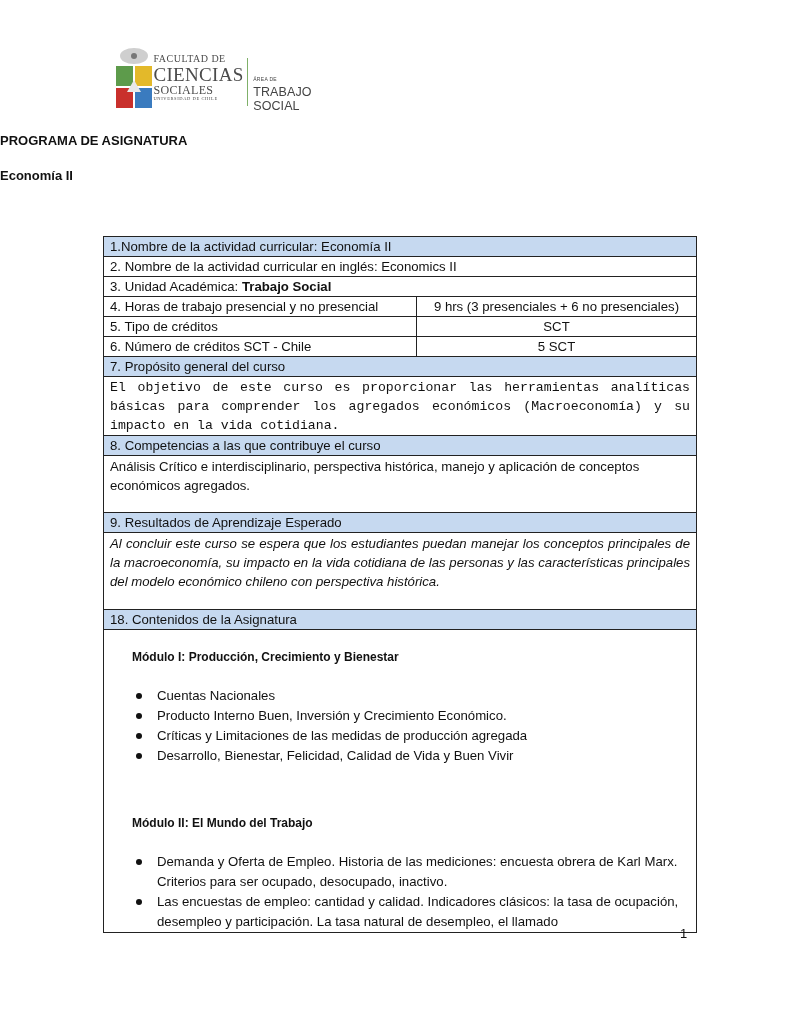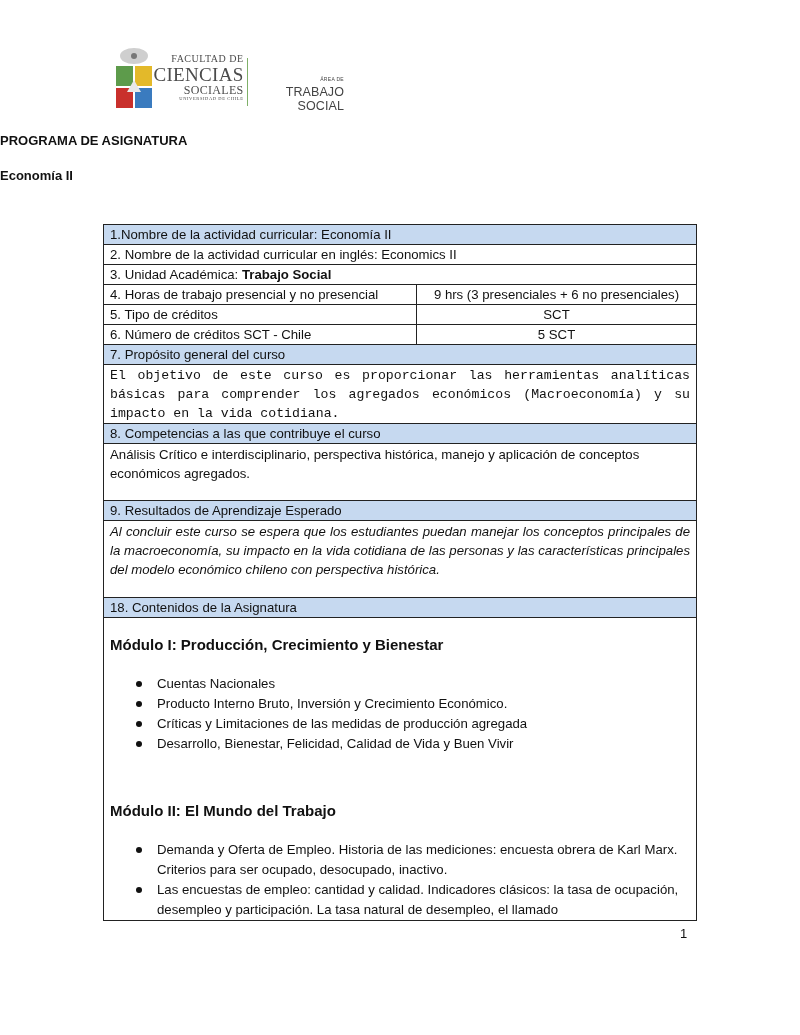--- a/index.html
+++ b/index.html
@@ -1,19 +1,19 @@
 <!DOCTYPE html>
 <html><head>
   <meta charset="utf-8">
   <style>
     * { box-sizing: border-box; margin: 0; padding: 0; }
     html, body { width: 800px; height: 1035px; background: #ffffff; }
     body { position: relative; font-family: "Liberation Sans", "DejaVu Sans", sans-serif; color: #111; overflow: hidden; }
 
-    .logo { position: absolute; left: 114px; top: 48px; width: 230px; height: 68px; display: flex; align-items: flex-start; text-align: right; }
+    .logo { position: absolute; left: 114px; top: 48px; width: 230px; height: 68px; display: flex; align-items: flex-start; }
     .shield { position: relative; width: 40px; height: 64px; }
     .shield .eye { position: absolute; left: 6px; top: 0; width: 28px; height: 16px; border-radius: 50%; background: #cfcfcf; }
     .shield .eye::after { content: ""; position: absolute; left: 11px; top: 5px; width: 6px; height: 6px; border-radius: 50%; background: #777; }
     .shield .q { position: absolute; width: 17px; height: 20px; }
     .shield .q1 { left: 2px; top: 18px; background: #5d9b4b; }
     .shield .q2 { left: 21px; top: 18px; background: #e3b92a; }
     .shield .q3 { left: 2px; top: 40px; background: #c9302c; }
     .shield .q4 { left: 21px; top: 40px; background: #3a7bbf; }
     .shield .tri { position: absolute; left: 13px; top: 32px; width: 0; height: 0; border-left: 7px solid transparent; border-right: 7px solid transparent; border-bottom: 12px solid #e8e8e8; }
     .logo-text { margin-left: 6px; margin-top: 6px; font-family: "Liberation Serif", "DejaVu Serif", serif; color: #4b4b4b; line-height: 1; }
@@ -23,33 +23,33 @@
     .logo-text .l4 { font-size: 4.5px; letter-spacing: 0.6px; margin-top: 1px; }
     .logo-divider { width: 2px; height: 48px; background: #7fb069; margin: 10px 5px 0 3px; }
     .area { margin-top: 28px; color: #444; }
     .area .small { font-size: 5px; letter-spacing: 0.3px; }
     .area .big { font-size: 12.5px; margin-top: 3px; letter-spacing: 0.1px; }
 
     .title { position: absolute; left: 0; width: 800px; text-align: left; font-weight: bold; font-size: 13px; }
     .title.t1 { top: 133px; }
     .title.t2 { top: 168px; }
 
-    .doc-table { position: absolute; left: 103px; top: 224px; width: 594px; border-collapse: collapse; font-size: 13.2px; }
+    .doc-table { position: absolute; left: 103px; top: 236px; width: 594px; border-collapse: collapse; font-size: 13.2px; }
     .doc-table td { border: 1.5px solid #222; padding: 1px 6px 0 6px; height: 20px; vertical-align: top; line-height: 18px; }
     .doc-table td.hdr { background: #c6d9f0; }
     .doc-table td.center { text-align: center; }
     .doc-table td.justify { text-align: justify; text-align-last: left; line-height: 19px; }
     .b { font-weight: bold; }
 
     .row-purpose td { height: 57px; font-family: Liberation Mono, monospace; }
     .row-comp td { height: 57px; }
     .row-results td { height: 77px; font-style: italic; }
     .row-contents td { height: 296px; padding-top: 18px; }
 
-    .module-title { font-weight: bold; font-size: 15px; line-height: 18px; }
+    .module-title { font-weight: bold; font-size: 12px; line-height: 18px; margin-left: 22px; }
     .bullets { list-style: none; margin: 20px 0 0 0; padding: 0; }
     .bullets li { position: relative; padding-left: 47px; line-height: 20px; }
     .bullets li .dot { position: absolute; left: 26px; top: 7px; width: 6px; height: 6px; border-radius: 50%; background: #111; }
     .spacer-mod { height: 48px; }
 
     .page-number { position: absolute; left: 680px; top: 926px; font-size: 13px; }
   </style>
 </head>
 <body>
 
@@ -120,21 +120,21 @@
     <td class="justify" colspan="2">Al concluir este curso se espera que los estudiantes puedan manejar los conceptos principales de la macroeconomía, su impacto en la vida cotidiana de las personas y las características principales del modelo económico chileno con perspectiva histórica.</td>
   </tr>
   <tr>
     <td class="hdr" colspan="2">18. Contenidos de la Asignatura</td>
   </tr>
   <tr class="row-contents">
     <td colspan="2">
       <div class="module-title">Módulo I: Producción, Crecimiento y Bienestar</div>
       <ul class="bullets">
         <li><span class="dot"></span><span>Cuentas Nacionales</span></li>
-        <li><span class="dot"></span><span>Producto Interno Bruto, Inversión y Crecimiento Económico.</span></li>
+        <li><span class="dot"></span><span>Producto Interno Buen, Inversión y Crecimiento Económico.</span></li>
         <li><span class="dot"></span><span>Críticas y Limitaciones de las medidas de producción agregada</span></li>
         <li><span class="dot"></span><span>Desarrollo, Bienestar, Felicidad, Calidad de Vida y Buen Vivir</span></li>
       </ul>
       <div class="spacer-mod"></div>
       <div class="module-title">Módulo II: El Mundo del Trabajo</div>
       <ul class="bullets">
         <li><span class="dot"></span><span>Demanda y Oferta de Empleo. Historia de las mediciones: encuesta obrera de Karl Marx. Criterios para ser ocupado, desocupado, inactivo.</span></li>
         <li><span class="dot"></span><span>Las encuestas de empleo: cantidad y calidad. Indicadores clásicos: la tasa de ocupación, desempleo y participación. La tasa natural de desempleo, el llamado</span></li>
       </ul>
     </td>

